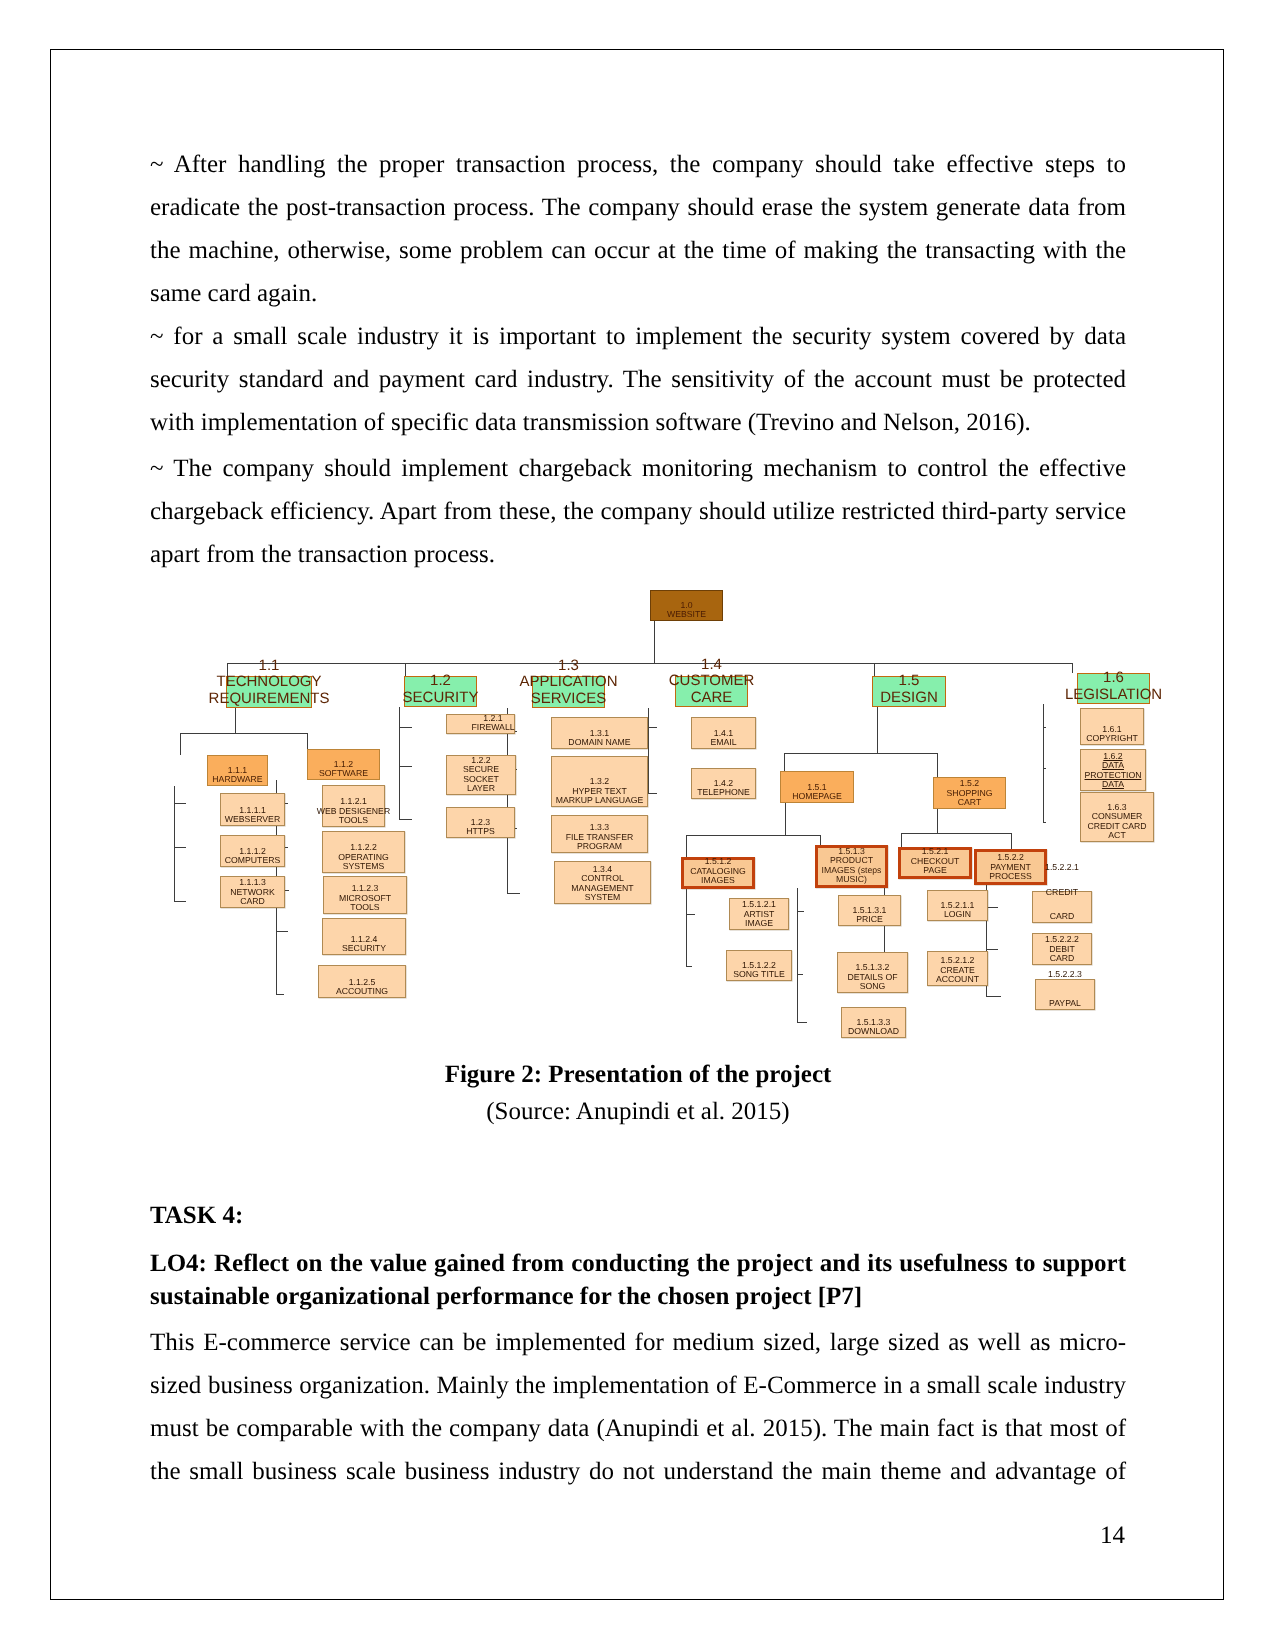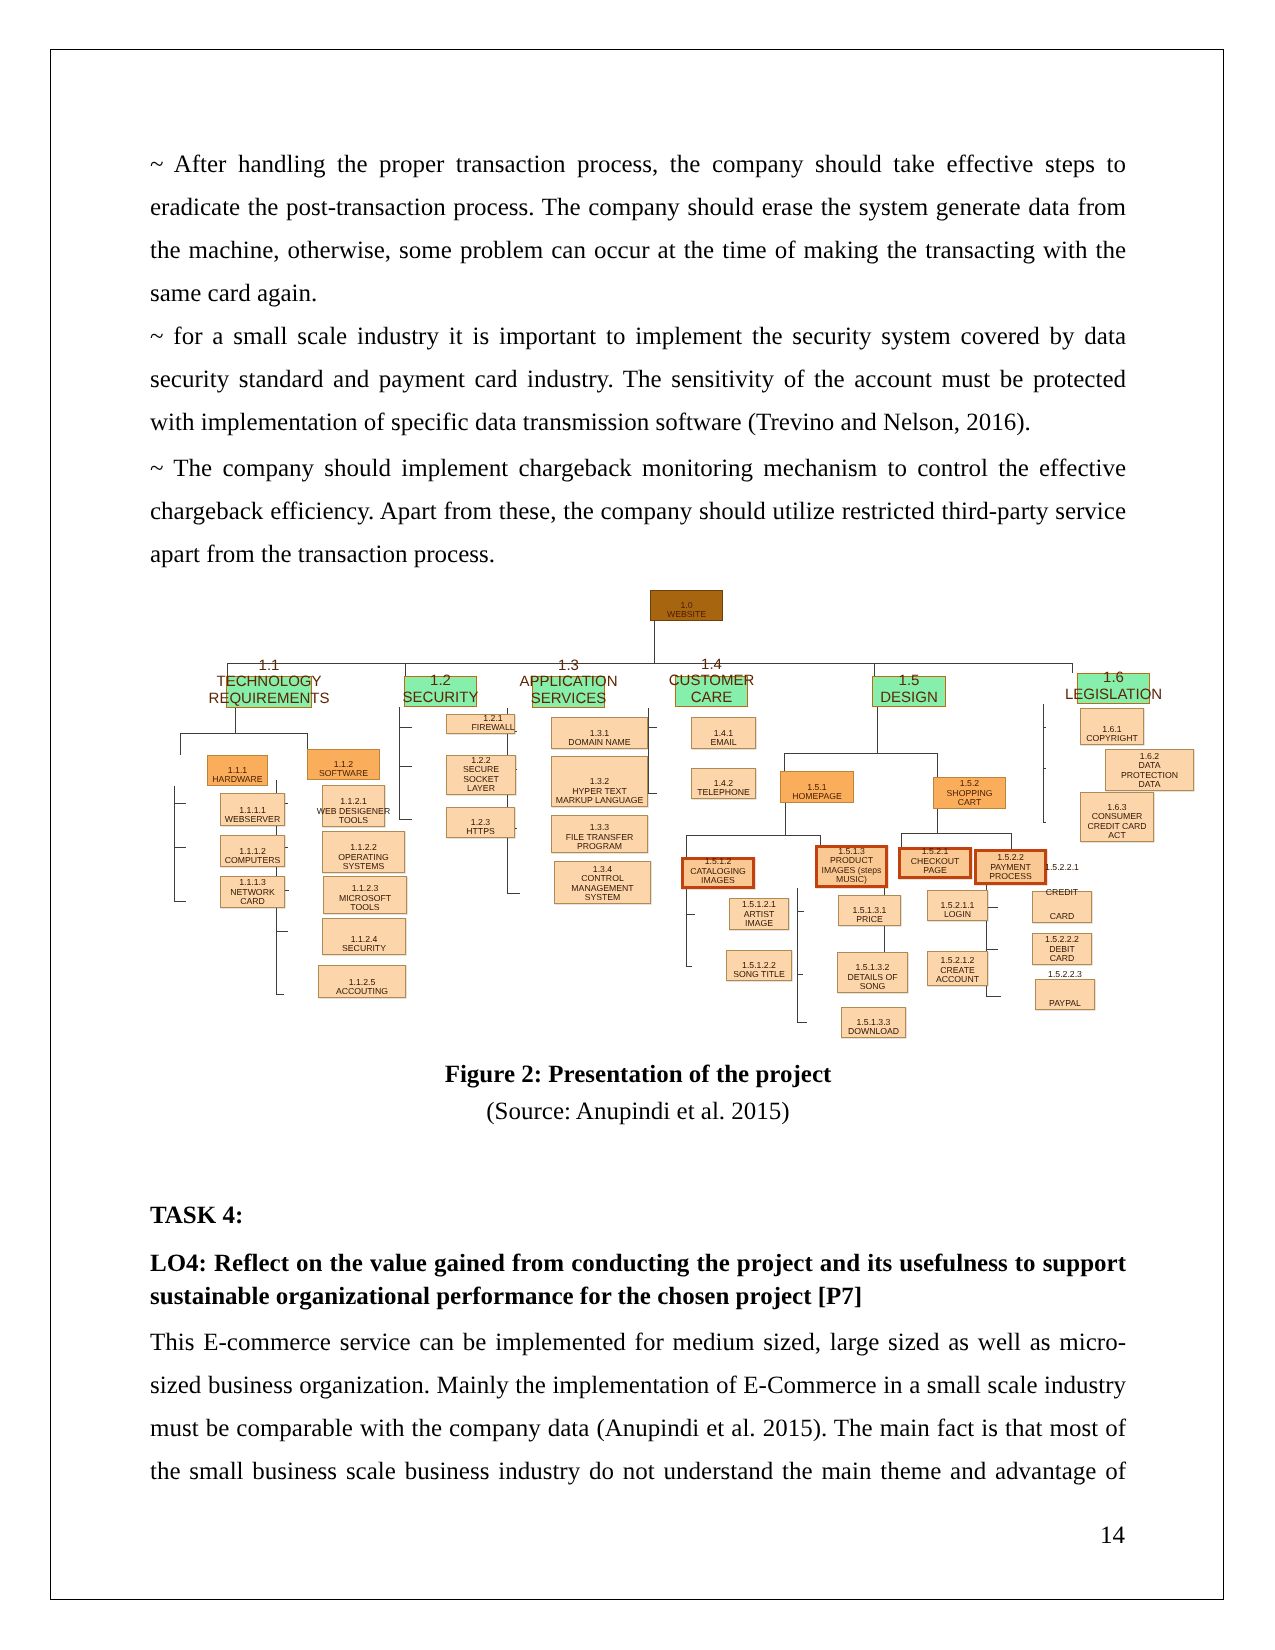--- a/index.html
+++ b/index.html
@@ -286,21 +286,21 @@
       <span class="ln">CARD</span>
     </div>
 <div class="node n2" style="left: 1001px; top: 979px; width: 60px; height: 31px; gap: 20px;">
       <span class="ln">1.5.2.2.3</span>
       <span class="ln">PAYPAL</span>
     </div>
 <div class="node n2" style="left: 1046px; top: 708px; width: 64px; height: 37px;">
       <span class="ln">1.6.1</span>
       <span class="ln">COPYRIGHT</span>
     </div>
-<div class="node n2" style="left: 1071px; top: 749px; width: 89px; height: 42px;">
+<div class="node n2" style="left: 1046px; top: 749px; width: 66px; height: 42px; text-decoration: underline;">
       <span class="ln">1.6.2</span>
       <span class="ln">DATA</span>
       <span class="ln">PROTECTION</span>
       <span class="ln">DATA</span>
     </div>
 <div class="node n2" style="left: 1046px; top: 792px; width: 74px; height: 50px; padding-top: 2px;">
       <span class="ln">1.6.3</span>
       <span class="ln">CONSUMER</span>
       <span class="ln">CREDIT CARD</span>
       <span class="ln">ACT</span>

